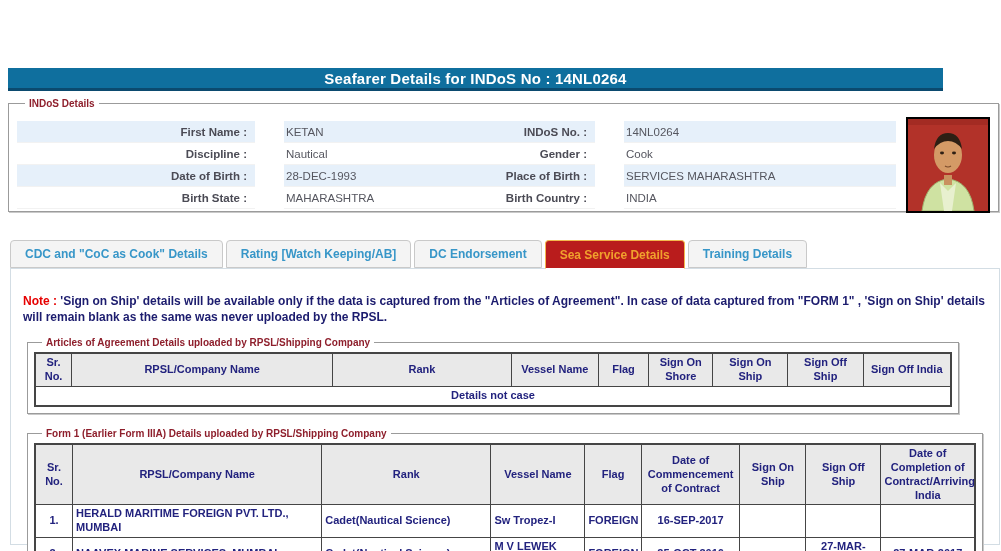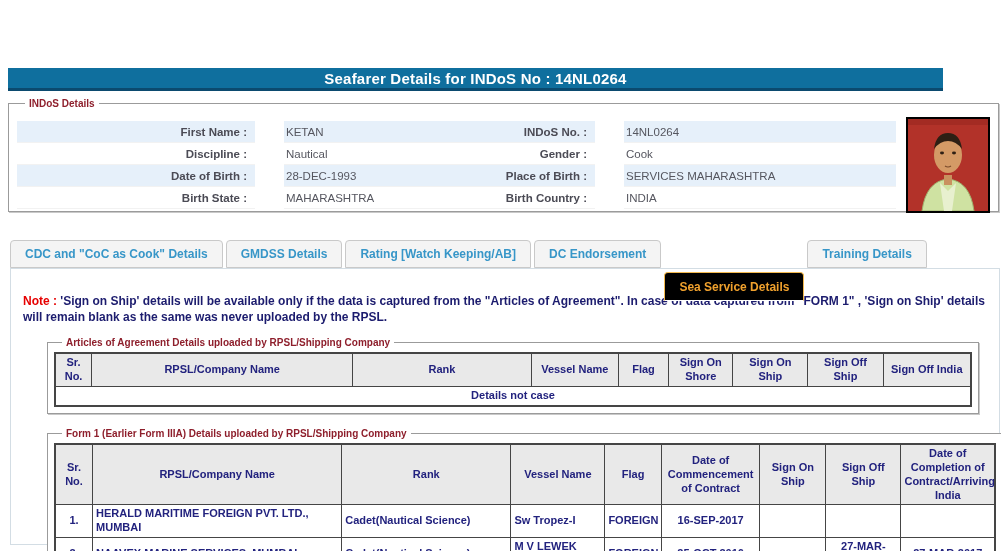--- a/index.html
+++ b/index.html
@@ -27,28 +27,28 @@
   .irow.stripe .icell{background:var(--stripe);}
   .ilabel{justify-content:flex-end;text-align:right;font-weight:bold;color:#4b4b55;padding-right:8px;}
   .ivalue{color:#55565f;padding-left:2px;margin-left:29px;}
 
   .photo{width:84px;height:96px;border:2px solid #000;background:#b23229;flex:0 0 auto;margin-top:2px;overflow:hidden;}
   .photo svg{display:block;}
 
   .tabs{position:absolute;left:10px;top:240px;display:flex;gap:3px;z-index:2;}
   .tab{height:28px;display:flex;align-items:center;padding:0 14px;background:#f4f4f4;border:1px solid #c9c9c9;
     border-radius:4px 4px 0 0;font-size:12px;font-weight:bold;color:var(--tab-blue);cursor:pointer;white-space:nowrap;}
-  .tab.active{background:#000000;border-color:var(--tab-orange-border);border-bottom-color:#fff;color:var(--tab-orange);height:29px;margin-top:32px;}
+  .tab.active{background:#b91c1c;border-color:var(--tab-orange-border);border-bottom-color:#fff;color:var(--tab-orange);height:29px;}
 
   .panel{position:absolute;left:10px;top:268px;width:990px;height:277px;border:1px solid var(--panel-border);background:#fff;}
 
   .note{margin:24px 12px 0 12px;font-size:12px;font-weight:bold;color:#1c1c6e;line-height:1.35;}
   .note .note-label{color:var(--note-red);}
 
-  .tbl-fieldset{margin-left:36px;background:#fff;padding:4px 6px 6px 6px;}
+  .tbl-fieldset{margin-left:16px;background:#fff;padding:4px 6px 6px 6px;}
   .aoa-fieldset{margin-top:12px;width:932px;}
   .form1-fieldset{margin-top:14px;width:956px;}
 
   table.dg{width:100%;border-collapse:collapse;border:2px solid var(--tbl-border);table-layout:fixed;}
   table.dg th,table.dg td{border:1px solid var(--tbl-border);font-size:11px;font-weight:bold;color:var(--navy);
     padding:2px 3px;line-height:1.25;overflow:hidden;}
   table.dg th{background:#e9e9e9;text-align:center;vertical-align:middle;}
   table.dg td{background:#fff;vertical-align:middle;height:20px;}
   td.c{text-align:center;}
   td.l{text-align:left;padding-left:6px;}
@@ -104,21 +104,20 @@
           <ellipse cx="46" cy="34" rx="2" ry="1.4" fill="#2e1f14"></ellipse>
           <path d="M37 47 q3 2 6 0" stroke="#7a4a2a" stroke-width="1.2" fill="none"></path>
           <path d="M32 64 L40 72 L48 64 L44 92 L36 92 Z" fill="#e8f0cf"></path>
         </svg>
       </div>
     </div>
   </fieldset>
 
   <div class="tabs">
     <div class="tab">CDC and "CoC as Cook" Details</div>
-    <div class="tab">GMDSS Details</div>
     <div class="tab">Rating [Watch Keeping/AB]</div>
     <div class="tab">DC Endorsement</div>
     <div class="tab active">Sea Service Details</div>
     <div class="tab">Training Details</div>
   </div>
 
   <div class="panel">
 
     <p class="note">
       <span class="note-label">Note :</span>

